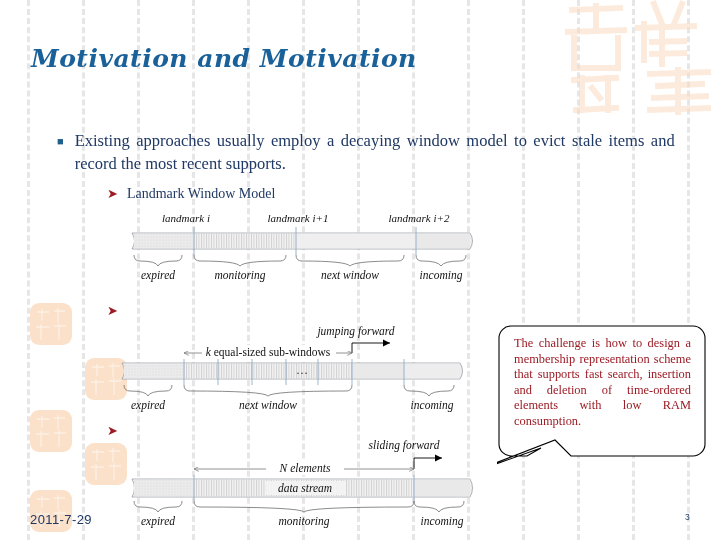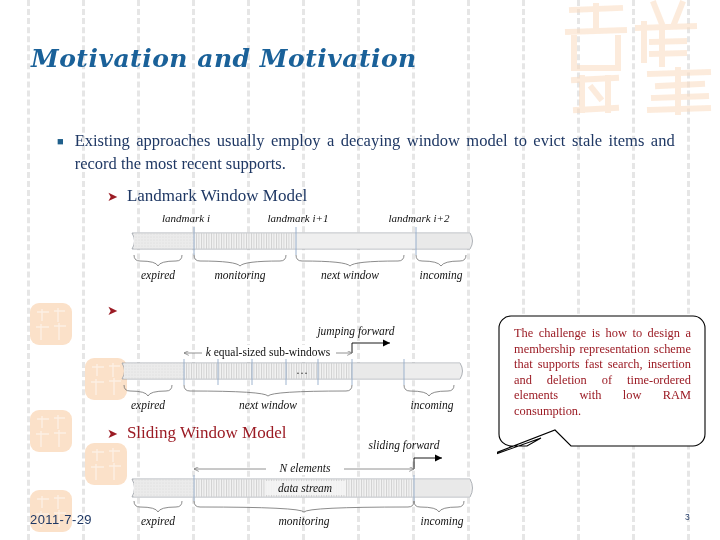--- a/index.html
+++ b/index.html
@@ -43,30 +43,30 @@
   }
   .b-text{
     color:#1f3864;font-size:16.5px;line-height:23px;
     text-align:justify;
   }
   .l1{left:57px;top:129px;width:630px;}
   .l1 .b-text{width:600px;}
 
   .sub-row{position:absolute;display:flex;align-items:baseline;}
   .s-mark{color:#9b1b24;font-size:13px;margin-right:9px;}
-  .s-text{font-size:17px;white-space:nowrap;}
+  .s-text{font-size:14px;white-space:nowrap;}
   .s-navy .s-text{color:#1f3864;}
   .s-red  .s-text{color:#9b1b24;}
 
   
   .diagram{position:absolute;}
   .diagram svg{display:block;}
 
   
-  .callout{position:absolute;left:497px;top:314px;width:210px;height:152px;}
+  .callout{position:absolute;left:497px;top:324px;width:210px;height:152px;}
   .callout svg{position:absolute;inset:0;width:100%;height:100%;}
   .callout-text{
     position:absolute;left:17px;top:12px;width:177px;
     color:#9b1b24;font-size:12.4px;line-height:15.6px;
     text-align:justify;text-justify:inter-word;
     font-family:"Liberation Serif", serif;
   }
 
   
   .foot-date{
@@ -289,21 +289,20 @@
       <g font-family="Liberation Serif, serif" font-size="11.5" font-style="italic" fill="#111" text-anchor="middle">
         <text x="32" y="86">expired</text>
         <text x="152" y="86">next window</text>
         <text x="316" y="86">incoming</text>
       </g>
     </svg>
   </div>
 
   <div class="sub-row s-red" style="left:107px;top:423px;">
     <span class="s-mark">➤</span>
-    <span class="s-text">Sliding Window Model</span>
   </div>
 
   <div class="diagram" style="left:126px;top:437px;">
     <svg width="350" height="92" viewBox="0 0 350 92" xmlns="http://www.w3.org/2000/svg">
       <defs>
         <pattern id="dots3" width="3" height="3" patternUnits="userSpaceOnUse">
           <rect width="3" height="3" fill="#ebebeb"></rect>
             <circle cx="1" cy="1" r="0.45" fill="#c9c9c9"></circle>
         </pattern>
         <pattern id="vstripe3" width="2.5" height="4" patternUnits="userSpaceOnUse">

